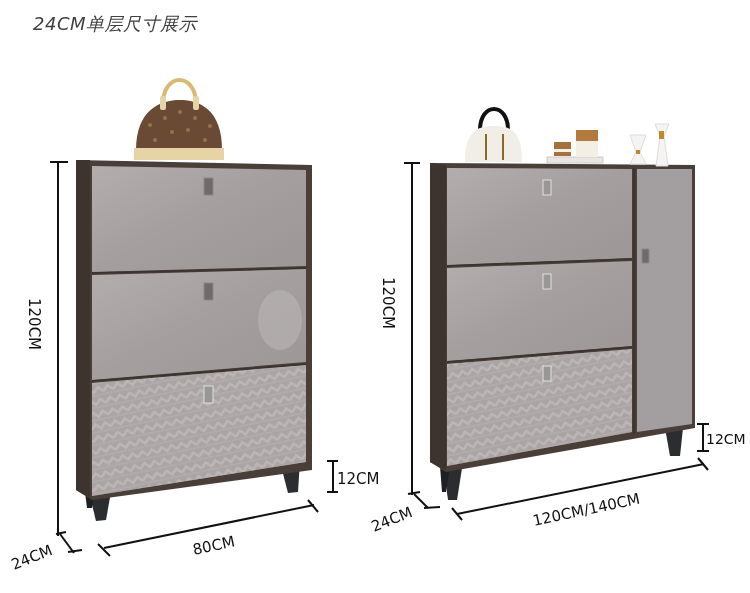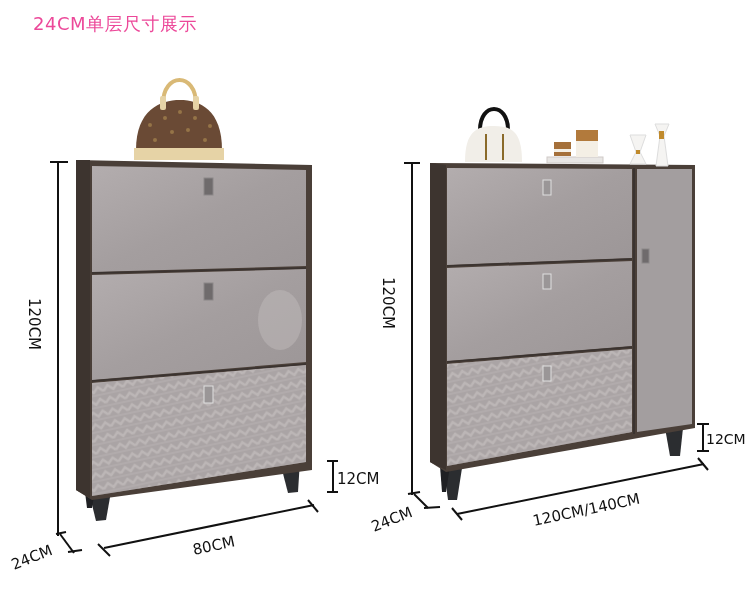--- a/index.html
+++ b/index.html
@@ -1,18 +1,18 @@
 <!DOCTYPE html>
 <html><head>
   <meta charset="utf-8">
   <style>
     html, body { margin: 0; padding: 0; background: #ffffff; }
     body { width: 750px; height: 593px; position: relative; overflow: hidden;
            font-family: "DejaVu Sans", "Liberation Sans", sans-serif; color: #222; }
-    .title { position: absolute; left: 33px; top: 12px; font-size: 18px; letter-spacing: 0.5px; color: #ec4899; }
+    .title { position: absolute; left: 33px; top: 12px; font-size: 18px; letter-spacing: 0.5px; color: #404040; font-style: italic; }
     svg.scene { position: absolute; left: 0; top: 0; }
     .dim { font-family: "DejaVu Sans", sans-serif; font-size: 15px; fill: #111; }
   </style>
 </head>
 <body>
 
 <div class="title">24CM单层尺寸展示</div>
 
 <svg class="scene" width="750" height="593" viewBox="0 0 750 593">
   <defs>

